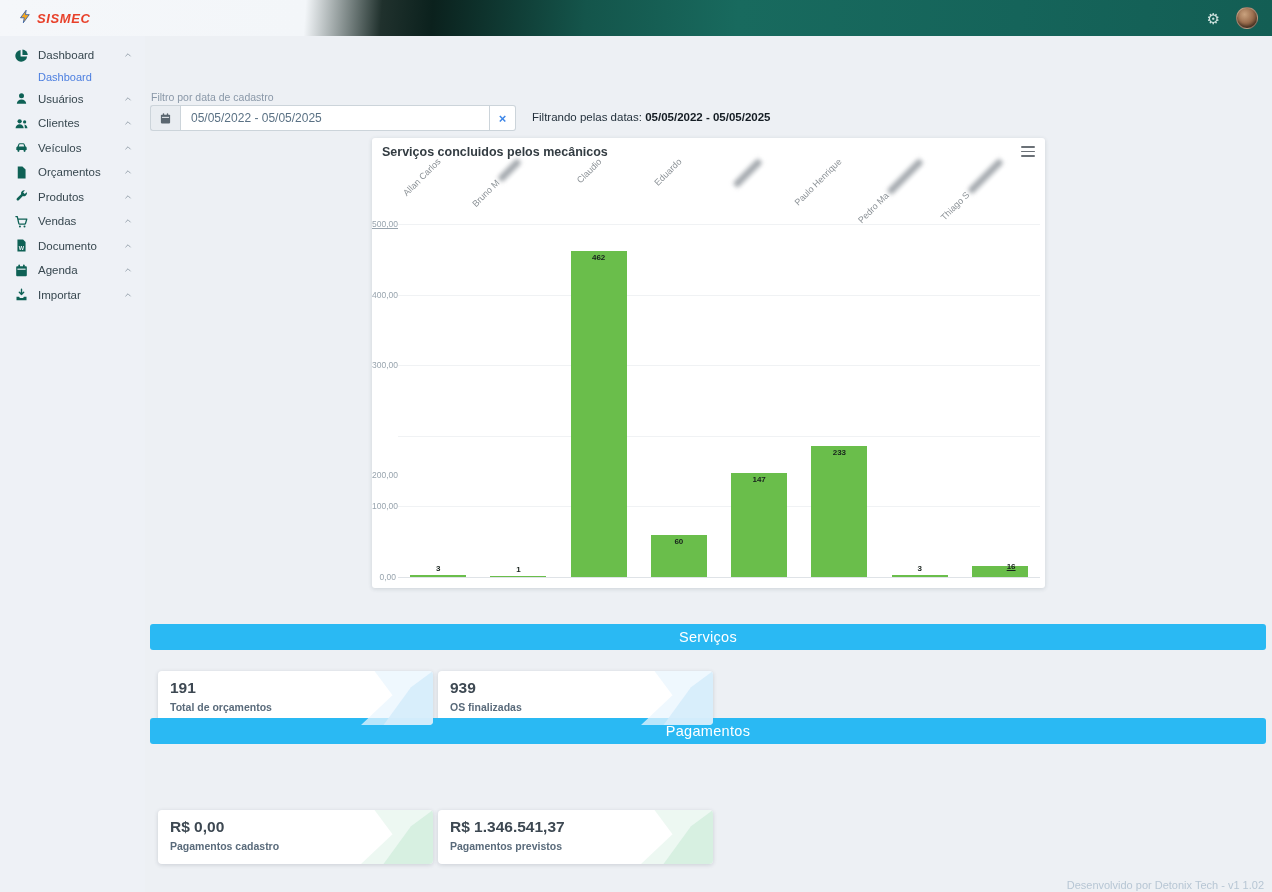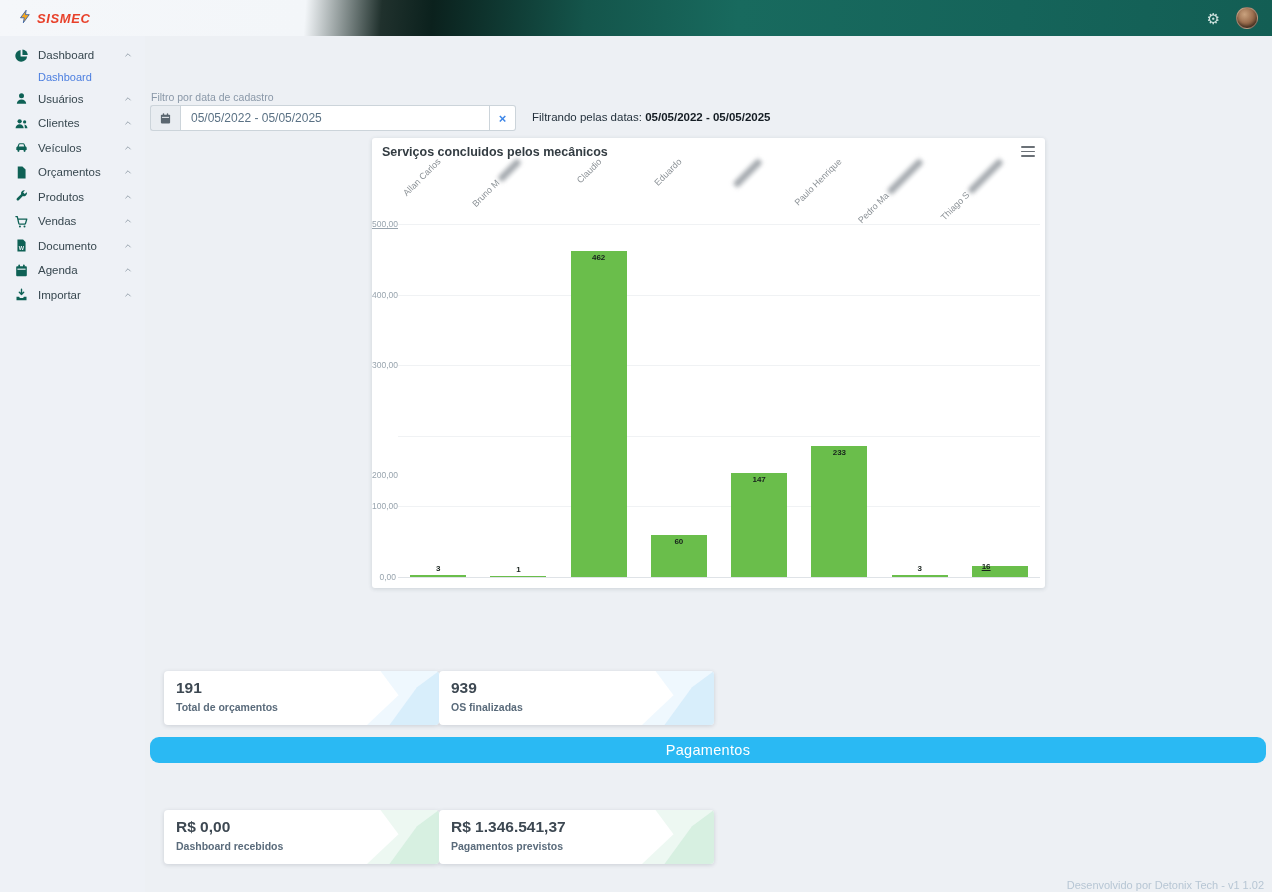--- a/index.html
+++ b/index.html
@@ -56,21 +56,21 @@
   .x-label { position:absolute; width:150px; height:12px; text-align:right; font-size:9px; color:#8b9196;
     transform:rotate(-45deg); transform-origin:100% 100%; white-space:nowrap; }
   .blur-seg { display:inline-block; height:7px; background:#a6abb0; border-radius:3px; vertical-align:middle;
     margin-left:2px; filter:blur(2px); }
   .bar { position:absolute; bottom:0; }
   .bar-value { position:absolute; text-align:center; font-size:8px; font-weight:700; color:#17211c; }
 
   
   .banner { position:absolute; left:150px; width:1116px; height:26px; border-radius:3px;
     display:flex; align-items:center; justify-content:center; color:#fff; font-size:14.5px; font-weight:500; letter-spacing:.3px; }
-  .cards-row { position:absolute; left:164px; display:flex; }
+  .cards-row { position:absolute; left:158px; display:flex; gap:5px; }
   .stat-card { position:relative; width:275px; height:54px; background:#fff; border-radius:4px;
     box-shadow:0 1px 4px rgba(50,60,80,.18); padding:8px 12px; overflow:hidden; }
   .stat-value { font-size:15.5px; font-weight:600; color:#3d4852; position:relative; z-index:2; }
   .stat-label { font-size:10.5px; color:#5a6b7b; margin-top:4px; position:relative; z-index:2;font-weight:bold; }
   .deco-a,.deco-b { position:absolute; top:0; right:0; height:100%; z-index:1; }
   .deco-a { width:90px; clip-path:polygon(100% 0,100% 100%,20% 100%,55% 45%,35% 0); opacity:.75; }
   .deco-b { width:55px; clip-path:polygon(100% 0,100% 100%,10% 100%,60% 30%); opacity:.9; }
 
   .footer { position:absolute; right:8px; bottom:1px; font-size:11px; color:#b7c6d4; }
 </style>
@@ -285,54 +285,55 @@
         <span class="bar-value" style="left: 160.5px; width: 80.25px; top: 28.828px;">462</span>
         <div class="bar" style="left: 252.875px; width: 56px; height: 42.36px; background: rgb(106, 190, 75);"></div>
         <span class="bar-value" style="left: 240.75px; width: 80.25px; top: 312.64px;">60</span>
         <div class="bar" style="left: 333.125px; width: 56px; height: 103.782px; background: rgb(106, 190, 75);"></div>
         <span class="bar-value" style="left: 321px; width: 80.25px; top: 251.218px;">147</span>
         <div class="bar" style="left: 413.375px; width: 56px; height: 131.316px; background: rgb(106, 190, 75);"></div>
         <span class="bar-value" style="left: 401.25px; width: 80.25px; top: 223.684px;">233</span>
         <div class="bar" style="left: 493.625px; width: 56px; height: 2.118px; background: rgb(106, 190, 75);"></div>
         <span class="bar-value" style="left: 481.5px; width: 80.25px; top: 340.382px;">3</span>
         <div class="bar" style="left: 573.875px; width: 56px; height: 11.296px; background: rgb(106, 190, 75);"></div>
-        <span class="bar-value" style="left: 548px; width: 80.25px; top: 337.704px; text-decoration: underline;">16</span>
+        <span class="bar-value" style="left: 573px; width: 80.25px; top: 337.704px; text-decoration: underline;">16</span>
       </div>
   <div class="x-label" style="left: -77.875px; top: 15px;"><span>Allan Carlos</span></div>
       <div class="x-label" style="left: 2.375px; top: 15px;"><span>Bruno M</span><span class="blur-seg" style="width: 28px;"></span></div>
       <div class="x-label" style="left: 82.625px; top: 15px;"><span>Claudio</span></div>
       <div class="x-label" style="left: 162.875px; top: 15px;"><span>Eduardo</span></div>
       <div class="x-label" style="left: 243.125px; top: 15px;"><span></span><span class="blur-seg" style="width: 36px;"></span></div>
       <div class="x-label" style="left: 323.375px; top: 15px;"><span>Paulo Henrique</span></div>
       <div class="x-label" style="left: 403.625px; top: 15px;"><span>Pedro Ma</span><span class="blur-seg" style="width: 46px;"></span></div>
       <div class="x-label" style="left: 483.875px; top: 15px;"><span>Thiago S</span><span class="blur-seg" style="width: 45px;"></span></div>
     </div>
 
+  <div class="banner" style="top: 624px; background: rgb(42, 185, 243);">Serviços</div>
   <div class="cards-row" style="top:671px" id="services-cards">
       <div class="stat-card">
         <span class="deco-a" style="background:#eaf5fd"></span>
         <span class="deco-b" style="background:#d5ecfb"></span>
         <div class="stat-value">191</div>
         <div class="stat-label">Total de orçamentos</div>
       </div>
       <div class="stat-card">
         <span class="deco-a" style="background:#eaf5fd"></span>
         <span class="deco-b" style="background:#d5ecfb"></span>
         <div class="stat-value">939</div>
         <div class="stat-label">OS finalizadas</div>
       </div>
     </div>
 
-  <div class="banner" style="top: 737px; background: rgb(42, 185, 243); border-radius: 9px;">Pagamentos</div>
+  <div class="banner" style="top: 718px; background: rgb(42, 185, 243);">Pagamentos</div>
   <div class="cards-row" style="top:810px" id="payments-cards">
       <div class="stat-card">
         <span class="deco-a" style="background:#e7f5ee"></span>
         <span class="deco-b" style="background:#d4eedf"></span>
         <div class="stat-value">R$ 0,00</div>
-        <div class="stat-label">Dashboard recebidos</div>
+        <div class="stat-label">Pagamentos cadastro</div>
       </div>
       <div class="stat-card">
         <span class="deco-a" style="background:#e7f5ee"></span>
         <span class="deco-b" style="background:#d4eedf"></span>
         <div class="stat-value">R$ 1.346.541,37</div>
         <div class="stat-label">Pagamentos previstos</div>
       </div>
     </div>
 
   <div class="footer">Desenvolvido por Detonix Tech - v1 1.02</div>

